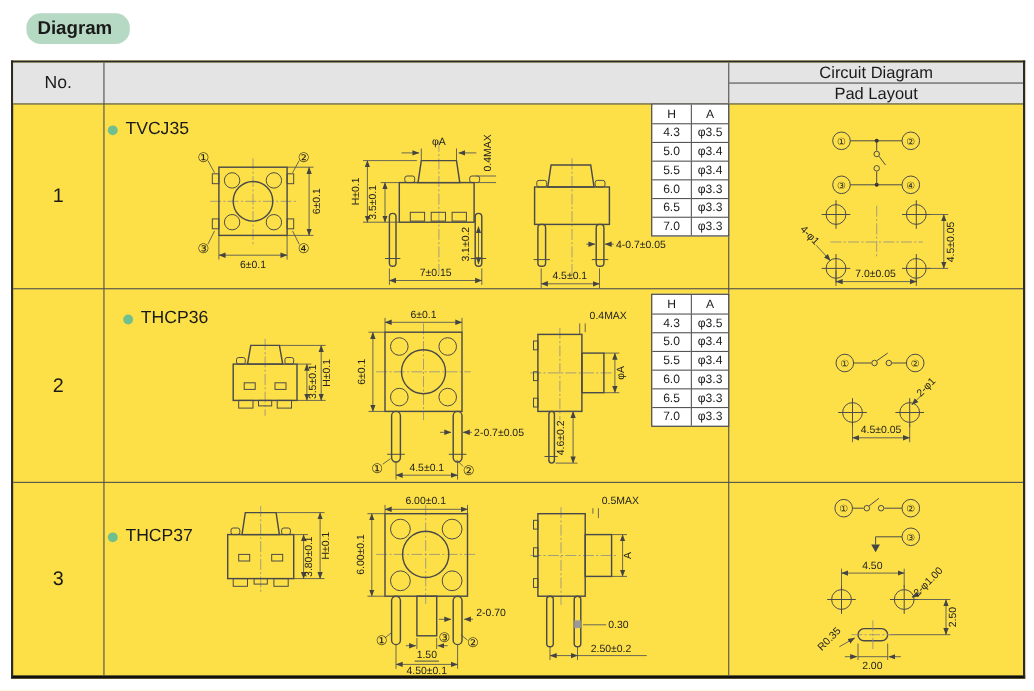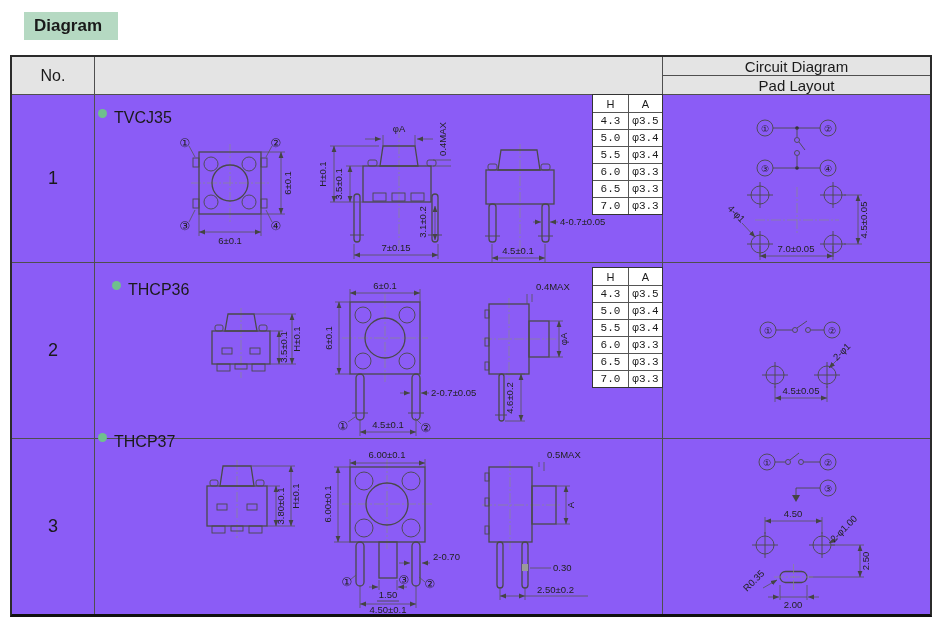--- a/index.html
+++ b/index.html
@@ -1,36 +1,36 @@
 <!DOCTYPE html>
 <html style="--accent-bg: #b5d9c2; --bullet: #6fc08e; --header-bg: #e4e4e4; --line: #4a4a4a; --text: #1a1a1a;"><head>
 <meta charset="utf-8">
 <style>
 :root{--accent-bg:#b5d9c2;--bullet:#6fc08e;--header-bg:#e4e4e4;--line:#4a4a4a;--text:#1a1a1a;}
 html,body{margin:0;padding:0;}
 body{width:940px;height:628px;position:relative;background:#fff;overflow:hidden;
      font-family:"Liberation Sans",sans-serif;color:var(--text);}
 .title{position:absolute;left:24px;top:12px;background:var(--accent-bg);
-       font-weight:bold;font-size:17px;padding:4px 16px 4px 10px;}
+       font-weight:bold;font-size:17px;padding:4px 16px 4px 10px;border-radius:13px;}
 .tbl{position:absolute;left:10px;top:55px;width:918px;height:557px;
-     border:2px solid #2b2b2b;border-bottom:3px solid #111;background:#8b5cf6;}
+     border:2px solid #2b2b2b;border-bottom:3px solid #111;background:#fde047;}
 .tbl > div, .tbl > svg{position:absolute;}
 .headbg{left:0;top:0;width:100%;height:37px;background:var(--header-bg);}
 .vline{top:0;bottom:0;width:1px;background:#4f4f4f;}
 .hline{left:0;right:0;height:1px;background:#4f4f4f;}
 .hl{display:flex;align-items:center;justify-content:center;font-size:16px;}
 .hl.sm{font-size:15px;}
 .num{display:flex;align-items:center;justify-content:center;font-size:18px;left:0;width:82px;}
-.part{position:absolute;font-size:16px;display:flex;white-space:nowrap;}
+.part{position:absolute;font-size:16px;display:flex;align-items:center;white-space:nowrap;}
 .part .bullet{display:inline-block;width:9px;height:9px;border-radius:50%;
               background:var(--bullet);margin-right:7px;}
 .ha{display:grid;grid-template-columns:35px 34px;grid-auto-rows:17px;
     border:1.5px solid #333;background:#fff;font-size:11px;width:69px;}
 .ha div{display:flex;align-items:center;justify-content:center;}
-.ha .bt{border-top:1px solid #555;font-family:Liberation Mono, monospace;}
+.ha .bt{border-top:1px solid #555;}
 .ha .bl{border-left:1px solid #555;}
 svg{overflow:visible;}
 svg text{font-family:"Liberation Sans",sans-serif;font-size:9.5px;fill:#222;}
 svg text.cn{font-size:12px;}
 .o{fill:none;stroke:#4a4a4a;stroke-width:1.3;}
 .t{fill:none;stroke:#4a4a4a;stroke-width:0.9;}
 .d{fill:none;stroke:#555;stroke-width:0.8;}
 .cl{fill:none;stroke:#8a8a8a;stroke-width:0.7;stroke-dasharray:10 2 2 2;}
 .dot{fill:#333;}
 </style>
@@ -65,21 +65,21 @@
   <div class="num" style="top:381px;height:176px">3</div>
 
   <div class="part" style="left:86px;top:52px">
     <span class="bullet"></span>
     <span>TVCJ35</span>
     </div>
   <div class="part" style="left:100px;top:224px">
     <span class="bullet"></span>
     <span>THCP36</span>
     </div>
-  <div class="part" style="left:86px;top:376px">
+  <div class="part" style="left:86px;top:422px">
     <span class="bullet"></span>
     <span>THCP37</span>
     </div>
 
   <svg style="left:82px;top:37px" width="568" height="168">
     <g>
       <line class="cl" x1="97" y1="89" x2="175" y2="89"></line>
         <line class="cl" x1="136" y1="50" x2="136" y2="128"></line>
       <rect class="o" x="105" y="58" width="62" height="62"></rect>
       <rect class="t" x="99" y="64" width="6" height="9"></rect>

